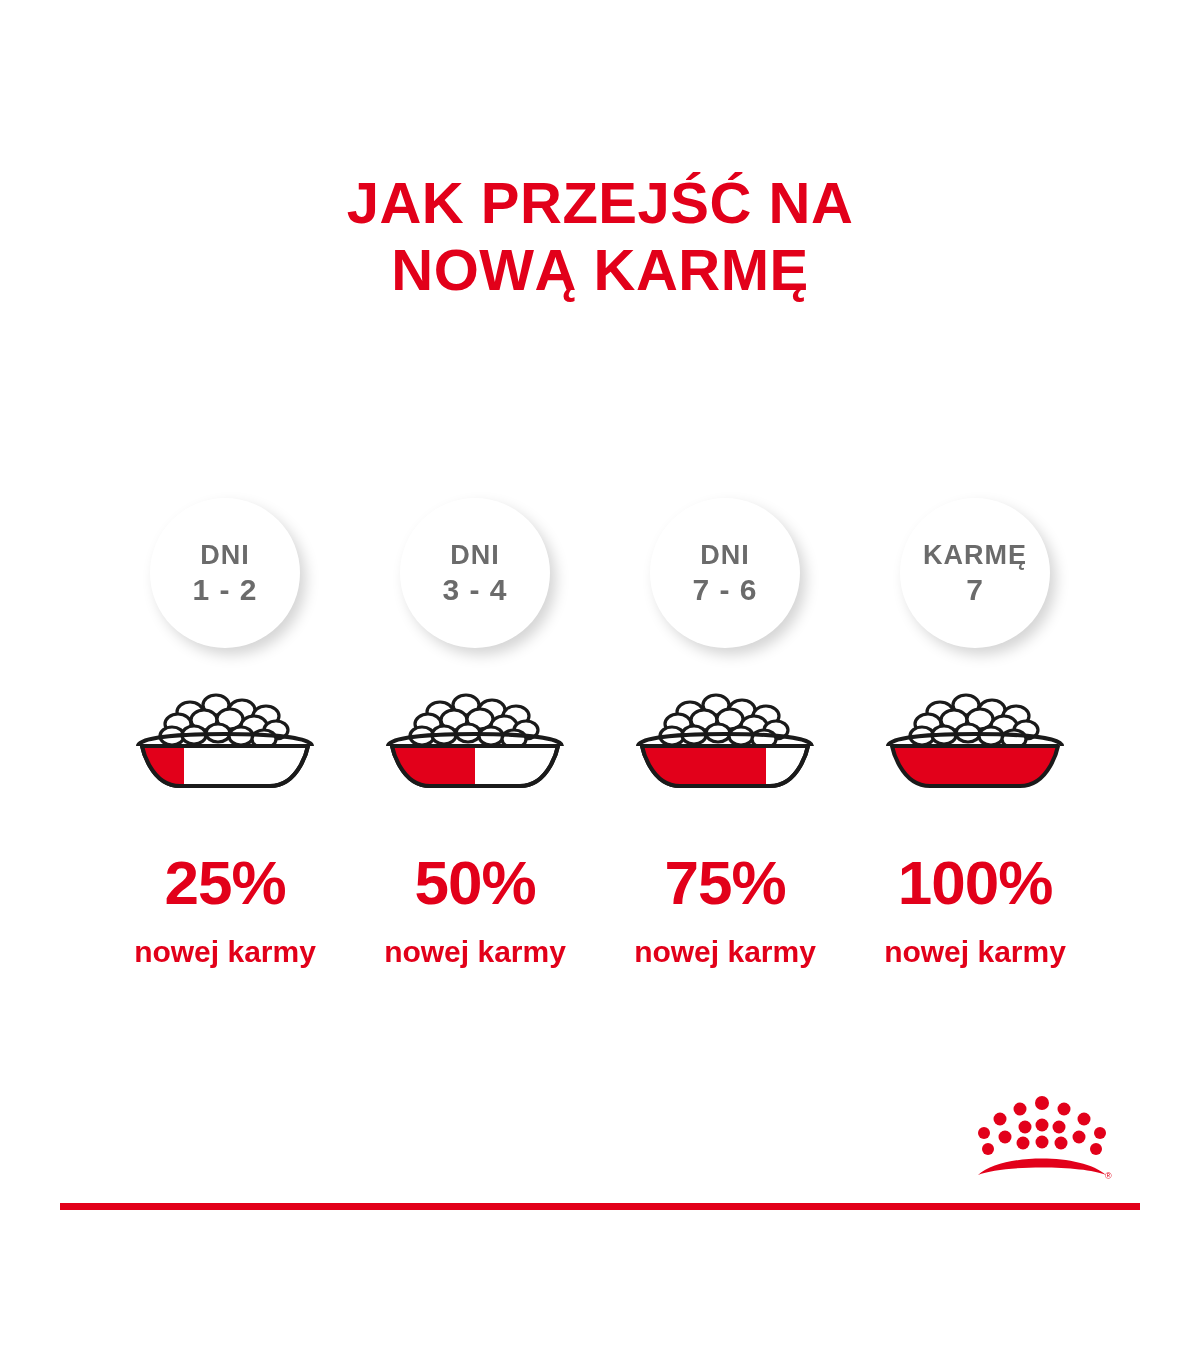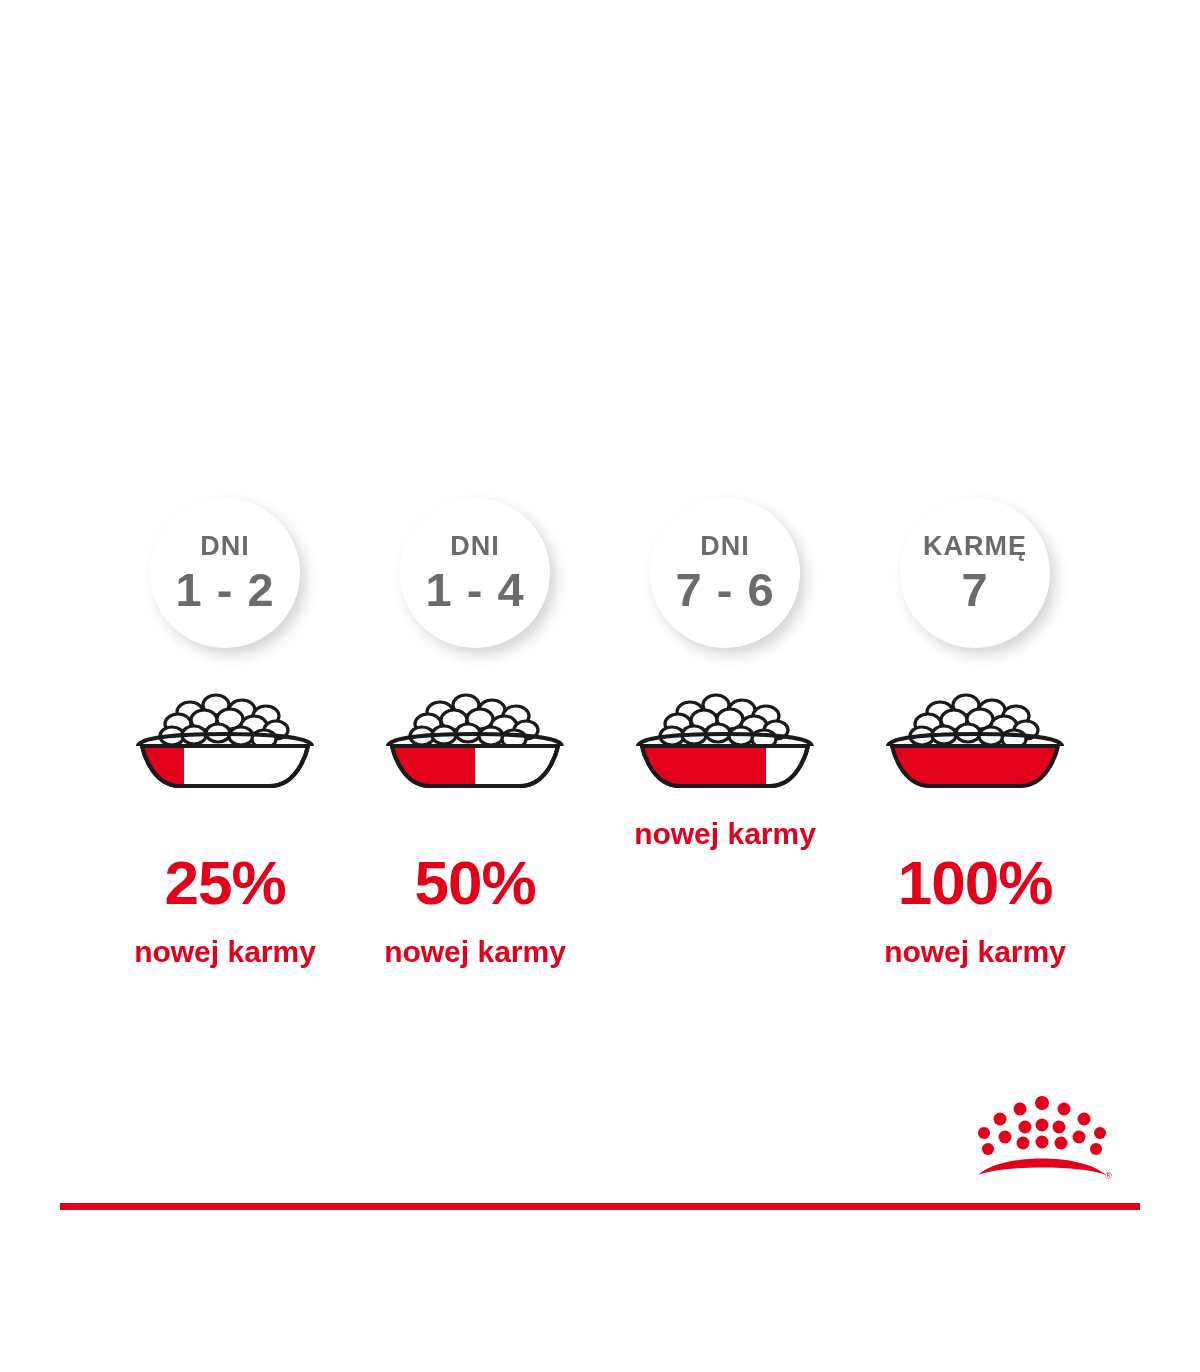--- a/index.html
+++ b/index.html
@@ -77,21 +77,21 @@
     color: #6b6b6b;
   }
   .badge .badge-top {
     font-size: 27px;
     font-weight: bold;
     letter-spacing: 1px;
     line-height: 1;
     margin-bottom: 6px;
   }
   .badge .badge-bottom {
-    font-size: 47px;
+    font-size: 30px;
     font-weight: bold;
     line-height: 1;
     letter-spacing: 1px;
   }
 
   
   .bowl {
     margin-top: 38px;
     width: 210px;
     height: 110px;
@@ -132,20 +132,24 @@
     width: 1080px;
     height: 7px;
     background: #E2001A;
   }
 </style>
 </head>
 <body>
 
 <div class="page">
 
+  <div class="title">
+    <span class="line">JAK PRZEJŚĆ NA</span>
+    <span class="line">NOWĄ KARMĘ</span>
+  </div>
 
   <div class="steps">
 
     <div class="step">
       <div class="badge-wrap">
         <div class="badge">
           <span class="badge-top">DNI</span>
           <span class="badge-bottom">1 - 2</span>
         </div>
       </div>
@@ -183,21 +187,21 @@
       </svg>
 
       <div class="pct">25%</div>
       <div class="caption">nowej karmy</div>
     </div>
 
     <div class="step">
       <div class="badge-wrap">
         <div class="badge">
           <span class="badge-top">DNI</span>
-          <span class="badge-bottom">1 - 4</span>
+          <span class="badge-bottom">3 - 4</span>
         </div>
       </div>
 
       <svg class="bowl" viewBox="0 0 210 110">
         <g fill="#ffffff" stroke="#1a1a1a" stroke-width="3.2">
           <ellipse cx="70" cy="26" rx="13" ry="10"></ellipse>
           <ellipse cx="96" cy="19" rx="13" ry="10"></ellipse>
           <ellipse cx="122" cy="24" rx="13" ry="10"></ellipse>
           <ellipse cx="146" cy="30" rx="13" ry="10"></ellipse>
           <ellipse cx="58" cy="38" rx="13" ry="10"></ellipse>
@@ -255,20 +259,21 @@
         <clipPath id="bowlclip3">
           <path d="M22 60 L188 60 C188 60 180 100 150 100 L60 100 C30 100 22 60 22 60 Z"></path>
         </clipPath>
         <g clip-path="url(#bowlclip3)">
           <rect x="22" y="58" width="124" height="46" fill="#E2001A"></rect>
         </g>
         <path d="M22 60 L188 60 C188 60 180 100 150 100 L60 100 C30 100 22 60 22 60 Z" fill="none" stroke="#1a1a1a" stroke-width="4" stroke-linejoin="round"></path>
         <path d="M18 60 C18 52 55 48 105 48 C155 48 192 52 192 60" fill="none" stroke="#1a1a1a" stroke-width="4"></path>
       </svg>
 
+      <div class="pct">75%</div>
       <div class="caption">nowej karmy</div>
     </div>
 
     <div class="step">
       <div class="badge-wrap">
         <div class="badge">
           <span class="badge-top">KARMĘ</span>
           <span class="badge-bottom">7</span>
         </div>
       </div>

